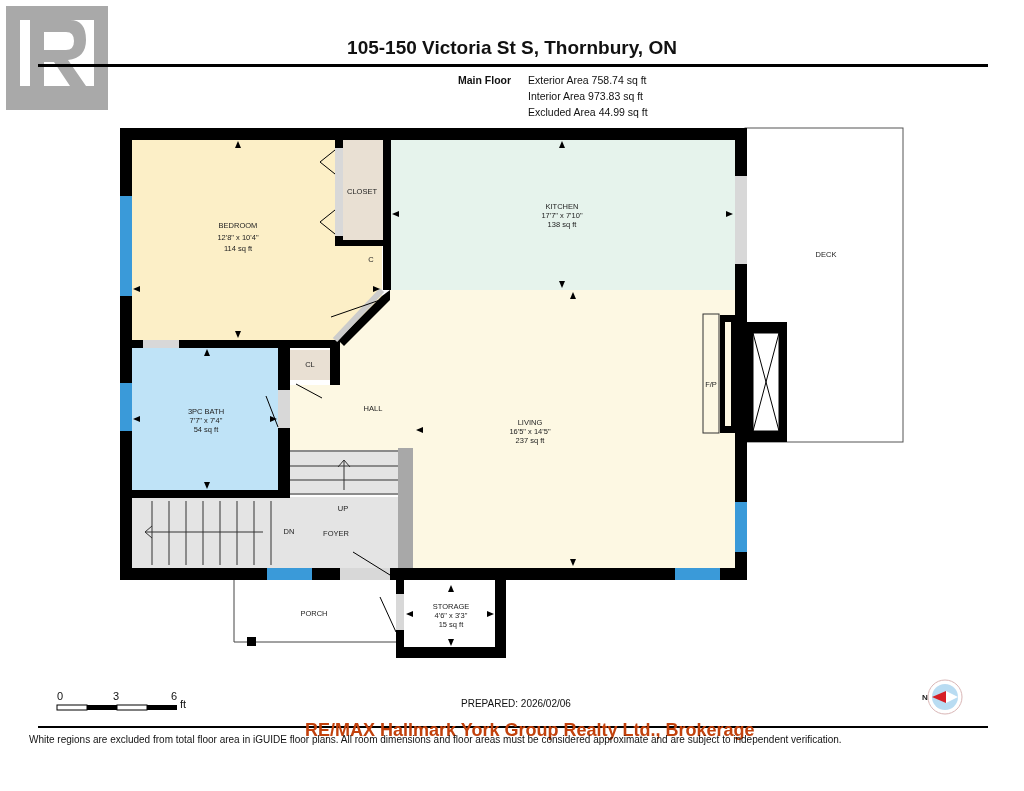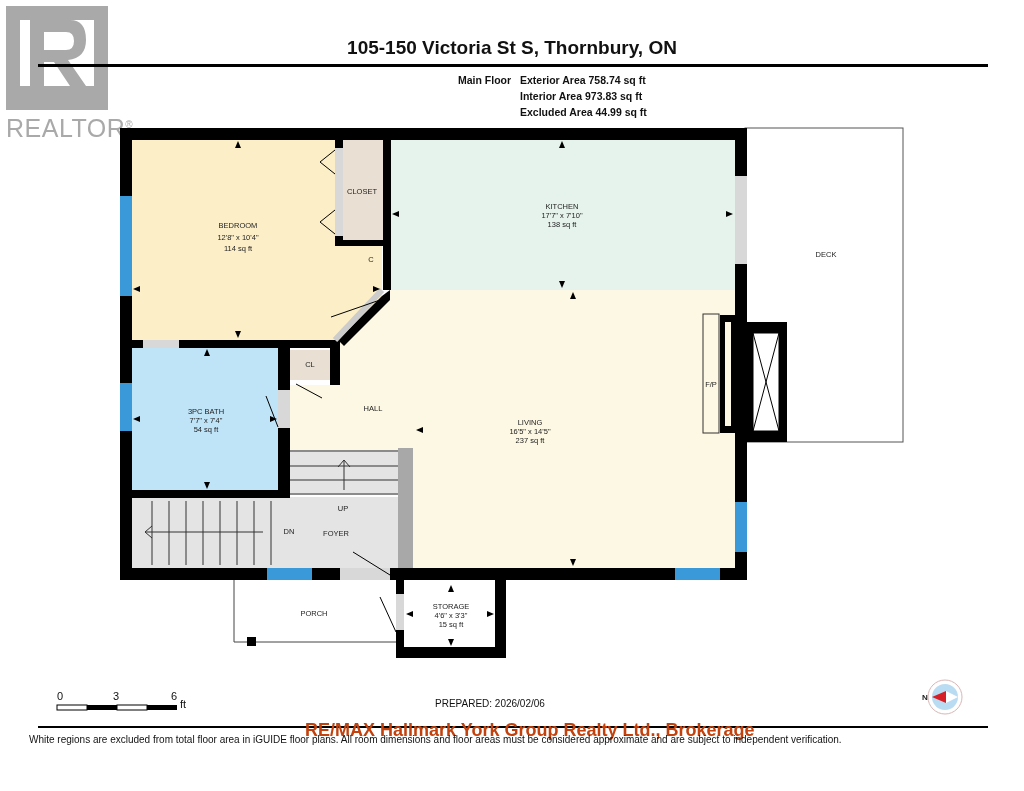--- a/index.html
+++ b/index.html
@@ -5,43 +5,40 @@
   html, body { margin:0; padding:0; background:#ffffff; }
   body { width:1024px; height:791px; position:relative; overflow:hidden;
          font-family:"Liberation Sans", sans-serif; color:#111; }
   .logo { position:absolute; left:6px; top:6px; width:104px; height:130px; }
   .logo-box { position:absolute; left:0; top:0; width:102px; height:104px; background:#a9a9a9; }
   .logo-text { position:absolute; left:0; top:108px; font-size:25px; color:#a9a9a9; letter-spacing:0.5px; }
   .title { position:absolute; left:0; width:1024px; top:37px; text-align:center; font-size:19px; font-weight:bold; }
   .rule { position:absolute; height:3px; background:#000; }
   .areas { position:absolute; left:458px; top:72px; font-size:10.5px; line-height:16px; }
   .areas .lbl { position:absolute; left:0; top:0; font-weight:bold; white-space:nowrap; }
-  .areas .vals { position:absolute; left:62px; top:0; white-space:nowrap;font-weight:bold; }
+  .areas .vals { position:absolute; left:70px; top:0; white-space:nowrap; }
   svg.plan { position:absolute; left:0; top:0; }
   .rl { font-family:"Liberation Sans", sans-serif; font-size:7.5px; fill:#222; text-anchor:middle; }
   .scale { position:absolute; left:55px; top:690px; }
   .scale .n { position:absolute; font-size:11px; top:0; }
-  .prepared { position:absolute; left:435px; top:698px; font-size:10px; }
+  .prepared { position:absolute; left:461px; top:698px; font-size:10px; }
   .footer { position:absolute; left:29px; top:734px; font-size:10px; }
   .watermark { position:absolute; left:305px; top:720px; font-size:18px; color:#c2410c; font-weight:bold; white-space:nowrap; }
 </style>
 </head>
 <body>
 
 <div class="logo">
   <div class="logo-box">
     <svg width="102" height="104" viewBox="0 0 102 104">
       <rect x="14" y="14" width="74" height="76" fill="#ffffff"></rect>
       <rect x="24" y="14" width="14" height="66" fill="#a9a9a9"></rect>
       <path d="M38 14 H64 Q80 14 80 34 Q80 52 62 54 L80 80 L64 80 L48 56 L38 56 Z M38 26 V44 H60 Q68 44 68 35 Q68 26 60 26 Z" fill="#a9a9a9"></path>
       <rect x="14" y="80" width="74" height="10" fill="#a9a9a9"></rect>
     </svg>
-  </div>
-  <div class="logo-text">
-    <span>REALTOR</span><sup style="font-size:10px">®</sup>
   </div>
 </div>
 
 <div class="title">105-150 Victoria St S, Thornbury, ON</div>
 <div class="rule" style="left:38px; top:64px; width:950px;"></div>
 
 <div class="areas">
   <div class="lbl">Main Floor</div>
   <div class="vals">
     <div>Exterior Area 758.74 sq ft</div>

